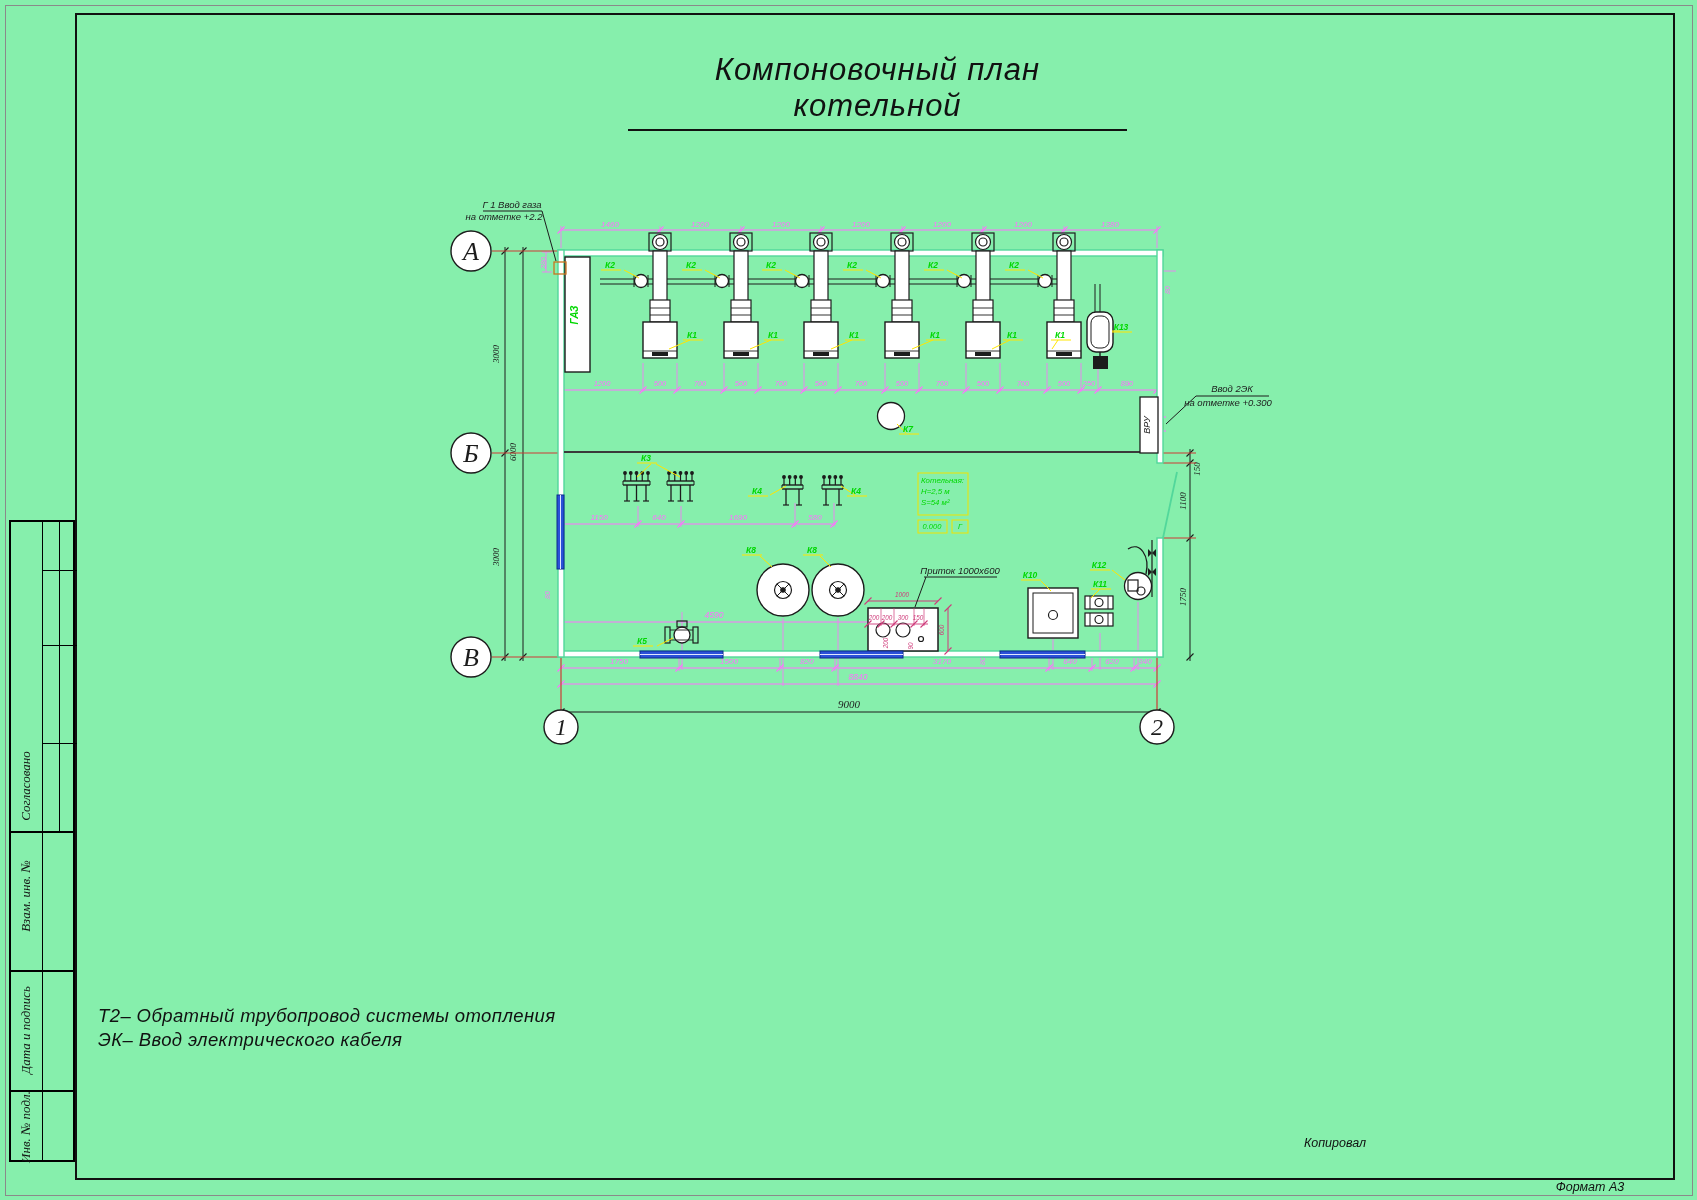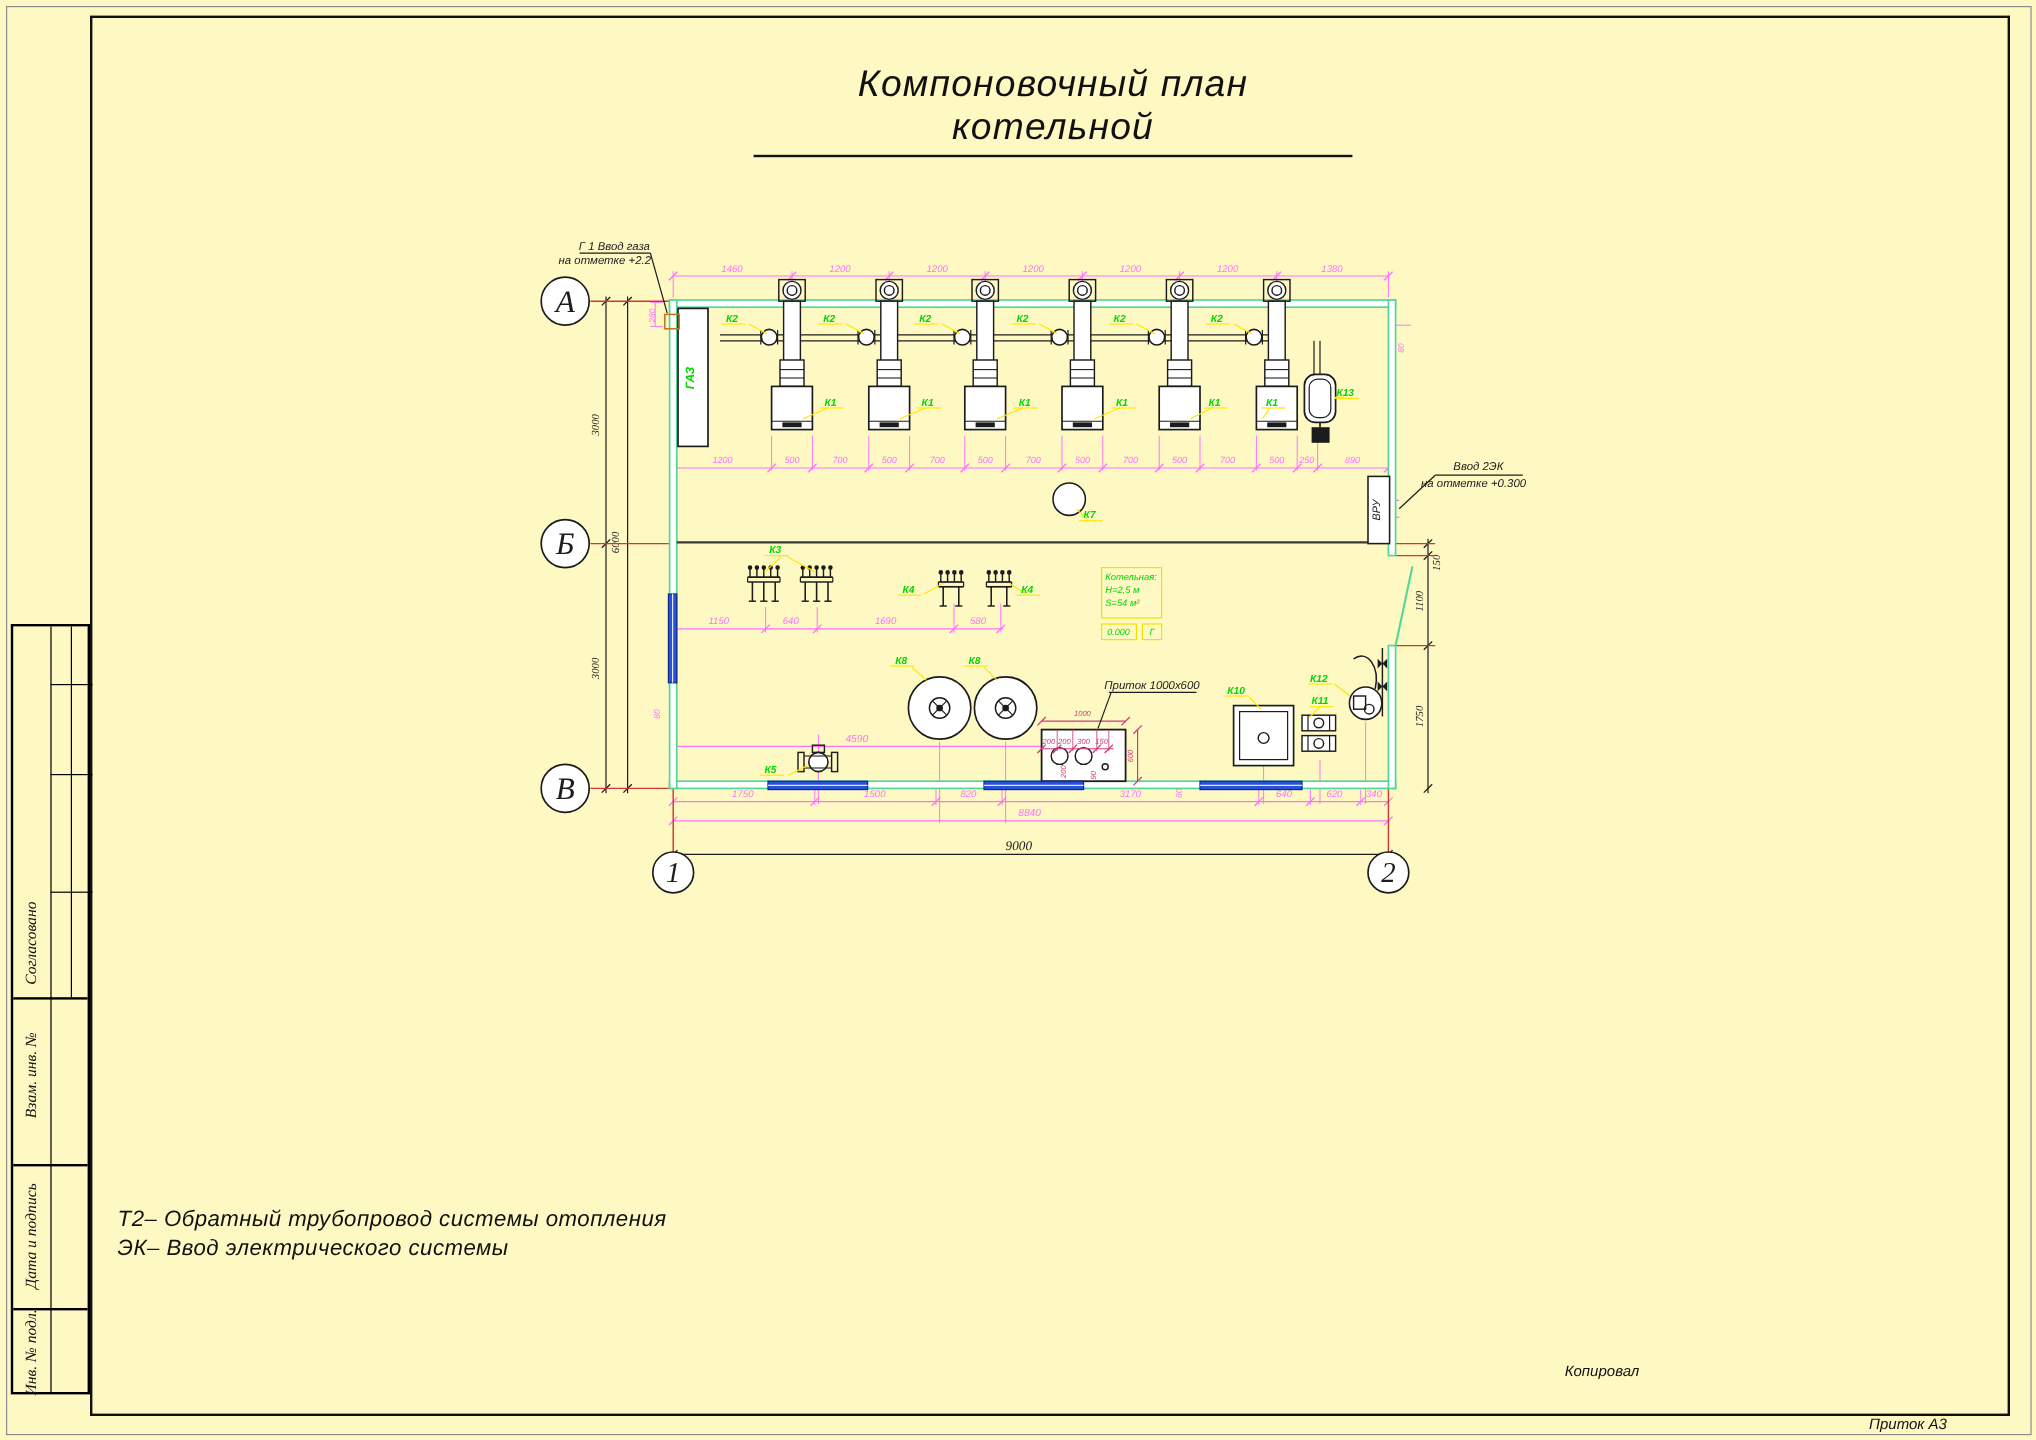--- a/index.html
+++ b/index.html
@@ -1,16 +1,16 @@
 <!DOCTYPE html>
 <html><head>
 <meta charset="utf-8">
 <style>
   html,body{margin:0;padding:0;background:#e8e8e8;}
-  .sheet{position:relative;width:1697px;height:1200px;background:#fef9c3;overflow:hidden;
+  .sheet{position:relative;width:1697px;height:1200px;background:#86efac;overflow:hidden;
          font-family:"Liberation Sans",sans-serif;text-decoration:underline;}
   .outer-border{position:absolute;left:5px;top:5px;width:1686px;height:1189px;border:1px solid #8a8a8a;}
   .main-frame{position:absolute;left:75px;top:13px;width:1596px;height:1163px;border:2.5px solid #111;}
   .title{position:absolute;left:628px;top:52px;width:499px;text-align:center;
          font-style:italic;font-size:31px;color:#111;border-bottom:2px solid #111;padding-bottom:5px;letter-spacing:1px;}
   svg{position:absolute;left:0;top:0;}
   .legend{position:absolute;left:98px;top:1004px;font-style:italic;font-size:18.5px;color:#111;line-height:23.5px;letter-spacing:.4px;}
   .sidebar{position:absolute;left:9px;top:520px;width:66px;height:642px;border:2px solid #000;box-sizing:border-box;}
   .sb-v1{position:absolute;left:31px;top:0;width:0;height:100%;border-left:1.5px solid #000;}
   .sb-v2{position:absolute;left:48px;top:0;width:0;height:309px;border-left:1px solid #000;}
@@ -528,33 +528,33 @@
       <circle cx="471" cy="657" r="20" stroke="#1c1c1c" fill="#fff" stroke-width="1.4"></circle>
       <text x="471" y="665.84" fill="#1c1c1c" font-size="26" text-anchor="middle" font-style="italic" font-family="&quot;Liberation Serif&quot;,serif" font-weight="normal">В</text>
       <circle cx="561" cy="727" r="17" stroke="#1c1c1c" fill="#fff" stroke-width="1.4"></circle>
       <text x="561" y="735.16" fill="#1c1c1c" font-size="24" text-anchor="middle" font-style="italic" font-family="&quot;Liberation Serif&quot;,serif" font-weight="normal">1</text>
       <circle cx="1157" cy="727" r="17" stroke="#1c1c1c" fill="#fff" stroke-width="1.4"></circle>
       <text x="1157" y="735.16" fill="#1c1c1c" font-size="24" text-anchor="middle" font-style="italic" font-family="&quot;Liberation Serif&quot;,serif" font-weight="normal">2</text>
     </svg>
 
   <div class="legend">
     <div>Т2– Обратный трубопровод системы отопления</div>
-    <div>ЭК– Ввод электрического системы</div>
+    <div>ЭК– Ввод электрического кабеля</div>
   </div>
 
   <div class="sidebar">
     <div class="sb-v1"></div>
     <div class="sb-v2"></div>
     <div class="sb-h" style="top:48px"></div>
     <div class="sb-h" style="top:123px"></div>
     <div class="sb-h" style="top:221px"></div>
     <div class="sb-thick" style="top:309px"></div>
     <div class="sb-thick" style="top:448px"></div>
     <div class="sb-thick" style="top:568px"></div>
     <div class="side-label" style="top:249px">Согласовано</div>
     <div class="side-label" style="top:359px">Взам. инв. №</div>
     <div class="side-label" style="top:493px">Дата и подпись</div>
     <div class="side-label" style="top:590px">Инв. № подл.</div>
   </div>
 
   <div class="footer-copied">Копировал</div>
-  <div class="footer-format">Приток А3</div>
+  <div class="footer-format">Формат А3</div>
 </div>
 
 </body></html>

